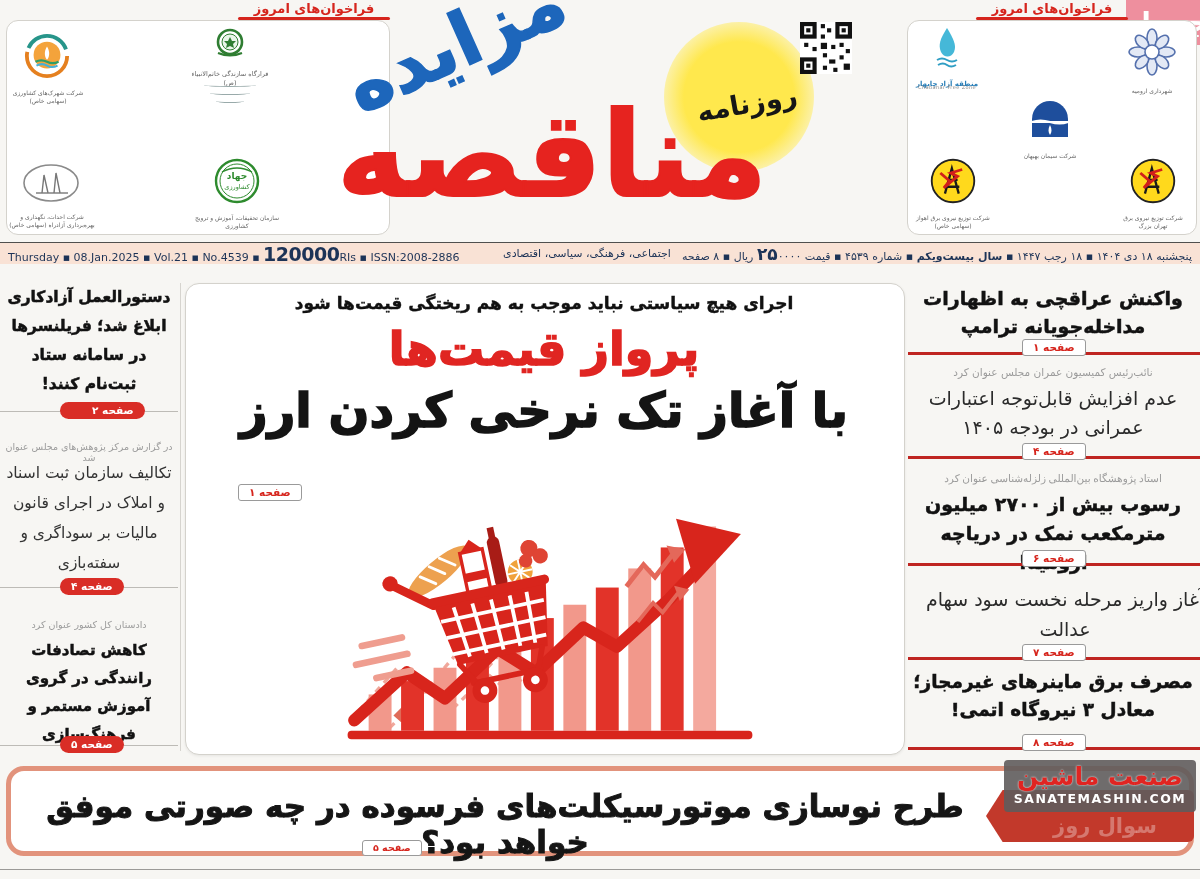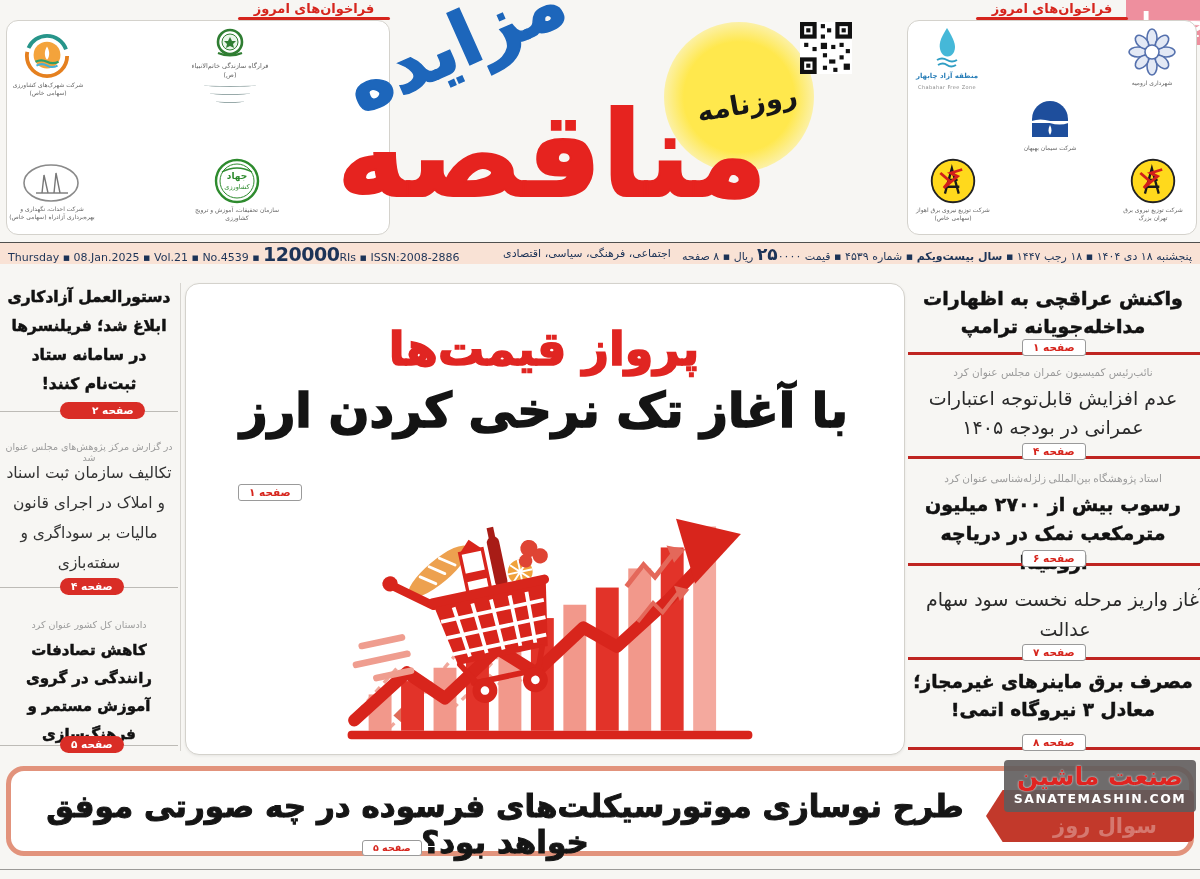--- a/index.html
+++ b/index.html
@@ -3,21 +3,21 @@
 <meta charset="utf-8">
 <style>
   html,body{margin:0;padding:0;background:#e9e8e5;font-family:"DejaVu Sans",sans-serif;}
   #page{position:relative;width:1200px;height:879px;background:#f7f6f3;overflow:hidden;margin:0 auto;}
   .abs{position:absolute;}
   .rtl{direction:rtl;}
   .ltr{direction:ltr;}
   .whitebox{background:#fff;border:1px solid #d4d2cc;border-radius:12px;}
   .calls-label{color:#d6251d;font-weight:bold;font-size:13px;text-align:center;direction:rtl;}
   .calls-underline{height:3px;background:#d6251d;border-radius:2px;}
-  .logo-caption{font-size:6px;color:#666;text-align:center;direction:rtl;line-height:1.35;}
+  .logo-caption{font-size:6px;color:#666;text-align:center;direction:rtl;line-height:1.35;margin-top:8px;}
   .logo-caption-en{font-size:5px;color:#888;text-align:center;letter-spacing:.4px;}
   .squiggle{height:3px;border-bottom:1.5px solid #9aa; border-radius:50%;}
   
   .masthead-red{color:#e6231f;font-weight:bold;-webkit-text-stroke:2px #e6231f;line-height:1;text-align:center;}
   .masthead-blue{color:#1d66bb;font-weight:bold;-webkit-text-stroke:1.5px #1d66bb;line-height:1;text-align:center;}
   .sun{border-radius:50%;background:radial-gradient(circle,#ffe84d 52%,rgba(255,240,140,.55) 75%,rgba(255,244,180,0) 100%);}
   .rozname{color:#161616;font-weight:bold;}
   .corner-mark{background:#ee8f9e;color:#fff;font-weight:bold;text-align:center;
      background-image:linear-gradient(to bottom,rgba(255,255,255,0) 44%,rgba(255,255,255,.8) 48%,rgba(255,255,255,.8) 54%,rgba(255,255,255,0) 58%);}
   
@@ -225,20 +225,21 @@
   <div class="abs badge-pill" style="left:60px;top:578px;">صفحه ۴</div>
 
   <div class="abs kicker" style="left:2px;top:619px;width:174px;font-size:9.5px;">دادستان کل کشور عنوان کرد</div>
   <div class="abs news-title bold-title" style="left:4px;top:636px;width:170px;font-size:15px;line-height:28px;">کاهش تصادفات رانندگی در گروی آموزش مستمر و فرهنگ‌سازی</div>
   <div class="abs sep-line" style="left:0;top:745px;width:178px;"></div>
   <div class="abs badge-pill" style="left:60px;top:736px;">صفحه ۵</div>
 
   <div class="abs" style="left:180px;top:283px;width:1px;height:468px;background:#d6d4cf;"></div>
 
   <div class="abs whitebox" style="left:185px;top:283px;width:718px;height:470px;border-radius:14px;box-shadow:0 1px 3px rgba(0,0,0,.07);"></div>
+  <div class="abs main-kicker" style="left:205px;top:293px;width:678px;">اجرای هیچ سیاستی نباید موجب به هم ریختگی قیمت‌ها شود</div>
   <div class="abs headline-red" style="left:205px;top:323px;width:678px;">پرواز قیمت‌ها</div>
   <div class="abs headline-black" style="left:205px;top:383px;width:678px;">با آغاز تک نرخی کردن ارز</div>
   <div class="abs badge-box" style="left:238px;top:484px;">صفحه ۱</div>
 
   <div class="abs" style="left:340px;top:494px;">
     <svg width="420" height="252" viewBox="0 0 440 260">
 
       <polyline points="20,225 60,180 88,205 125,162 150,185 182,150" fill="none" stroke="#f0a79b" stroke-width="3.5" stroke-dasharray="7 6"></polyline>
       <polygon points="178,142 196,145 184,159" fill="#f0a79b"></polygon>
       <polyline points="52,243 92,203 117,224 155,187 177,205 208,174" fill="none" stroke="#f0a79b" stroke-width="3.5" stroke-dasharray="7 6"></polyline>

